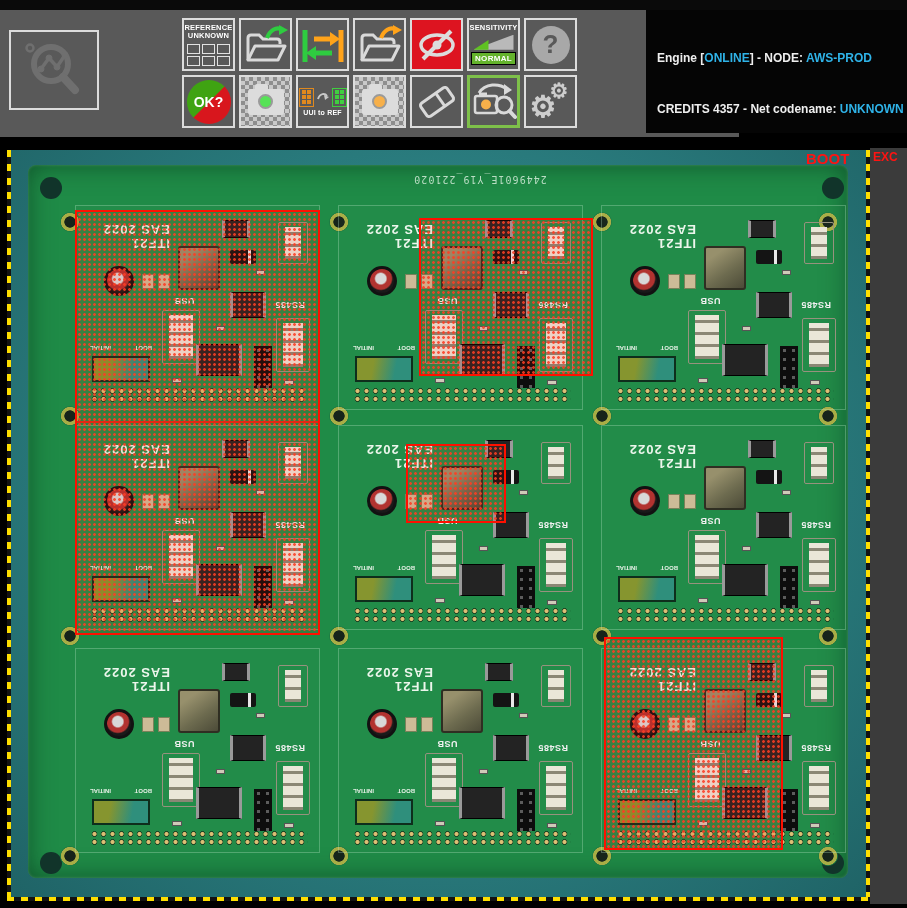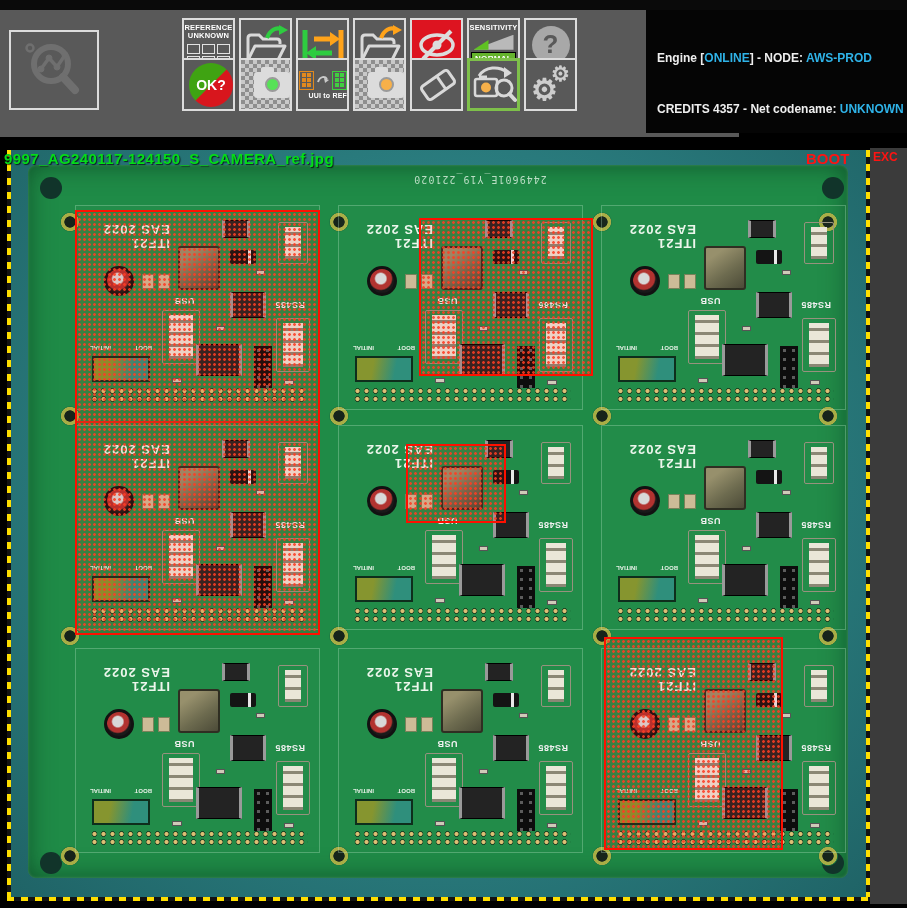--- a/index.html
+++ b/index.html
@@ -7,21 +7,21 @@
   *{box-sizing:border-box;}
   .abs{position:absolute;}
 
   
   #topbar{left:0;top:0;width:907px;height:10px;background:#0a0a0a;}
   #toolbar{left:0;top:10px;width:739px;height:127px;background:#595959;}
   #logo-btn{left:9px;top:20px;width:90px;height:80px;border:2px solid #dcdcdc;background:#595959;
     display:flex;align-items:center;justify-content:center;}
   .tb-btn{position:absolute;width:53px;height:53px;border:2px solid #dcdcdc;background:#595959;
     display:flex;flex-direction:column;align-items:center;justify-content:center;overflow:hidden;}
-  .r1{top:8px;} .r2{top:48px;align-items:flex-end;}
+  .r1{top:8px;} .r2{top:65px;}
   .c1{left:182px;} .c2{left:239px;} .c3{left:296px;} .c4{left:353px;} .c5{left:410px;} .c6{left:467px;} .c7{left:524px;}
   .tb-red{background:#dd1420;}
   .tb-active{border:3px solid #7ec04a;}
   .checker{background:repeating-conic-gradient(#c9c9c9 0% 25%, #8e8e8e 0% 50%) 0 0/8px 8px;}
 
   .tiny-label{font-size:7.5px;font-weight:bold;color:#fff;line-height:8.5px;text-align:center;letter-spacing:.2px;}
   .mosaic-grid{display:grid;grid-template-columns:repeat(3,13px);grid-auto-rows:10px;gap:2px;margin-top:3px;}
   .mosaic-cell{border:1.5px solid #e2e2e2;}
 
   .okc{width:44px;height:44px;border-radius:50%;display:flex;align-items:center;justify-content:center;
@@ -595,21 +595,20 @@
       <div class="defect" style="left: 406px; top: 296px; width: 100px; height: 79px;"></div>
       <div class="defect" style="left: 604px; top: 489px; width: 179px; height: 213px;"></div>
     </div>
 
   <div class="abs marq-v" style="left:7px;top:2px;height:750px;"></div>
   <div class="abs marq-v" style="left:866px;top:2px;height:750px;"></div>
   <div class="abs marq-h" style="left:7px;top:749px;width:863px;"></div>
 
   <div class="abs" id="right-strip"></div>
 
-  <div class="abs" id="filename">9997_AG240117-124150_S_CAMERA_ref.jpg</div>
   <div class="abs" id="draw-label">BOOT</div>
   <div class="abs" id="exc-label">EXC</div>
 <div class="abs thole" style="left: 60px; top: 64px;"></div>
     <div class="abs thole" style="left: 329px; top: 64px;"></div>
     <div class="abs thole" style="left: 592px; top: 64px;"></div>
     <div class="abs thole" style="left: 818px; top: 64px;"></div>
     <div class="abs thole" style="left: 60px; top: 258px;"></div>
     <div class="abs thole" style="left: 329px; top: 258px;"></div>
     <div class="abs thole" style="left: 592px; top: 258px;"></div>
     <div class="abs thole" style="left: 818px; top: 258px;"></div>

